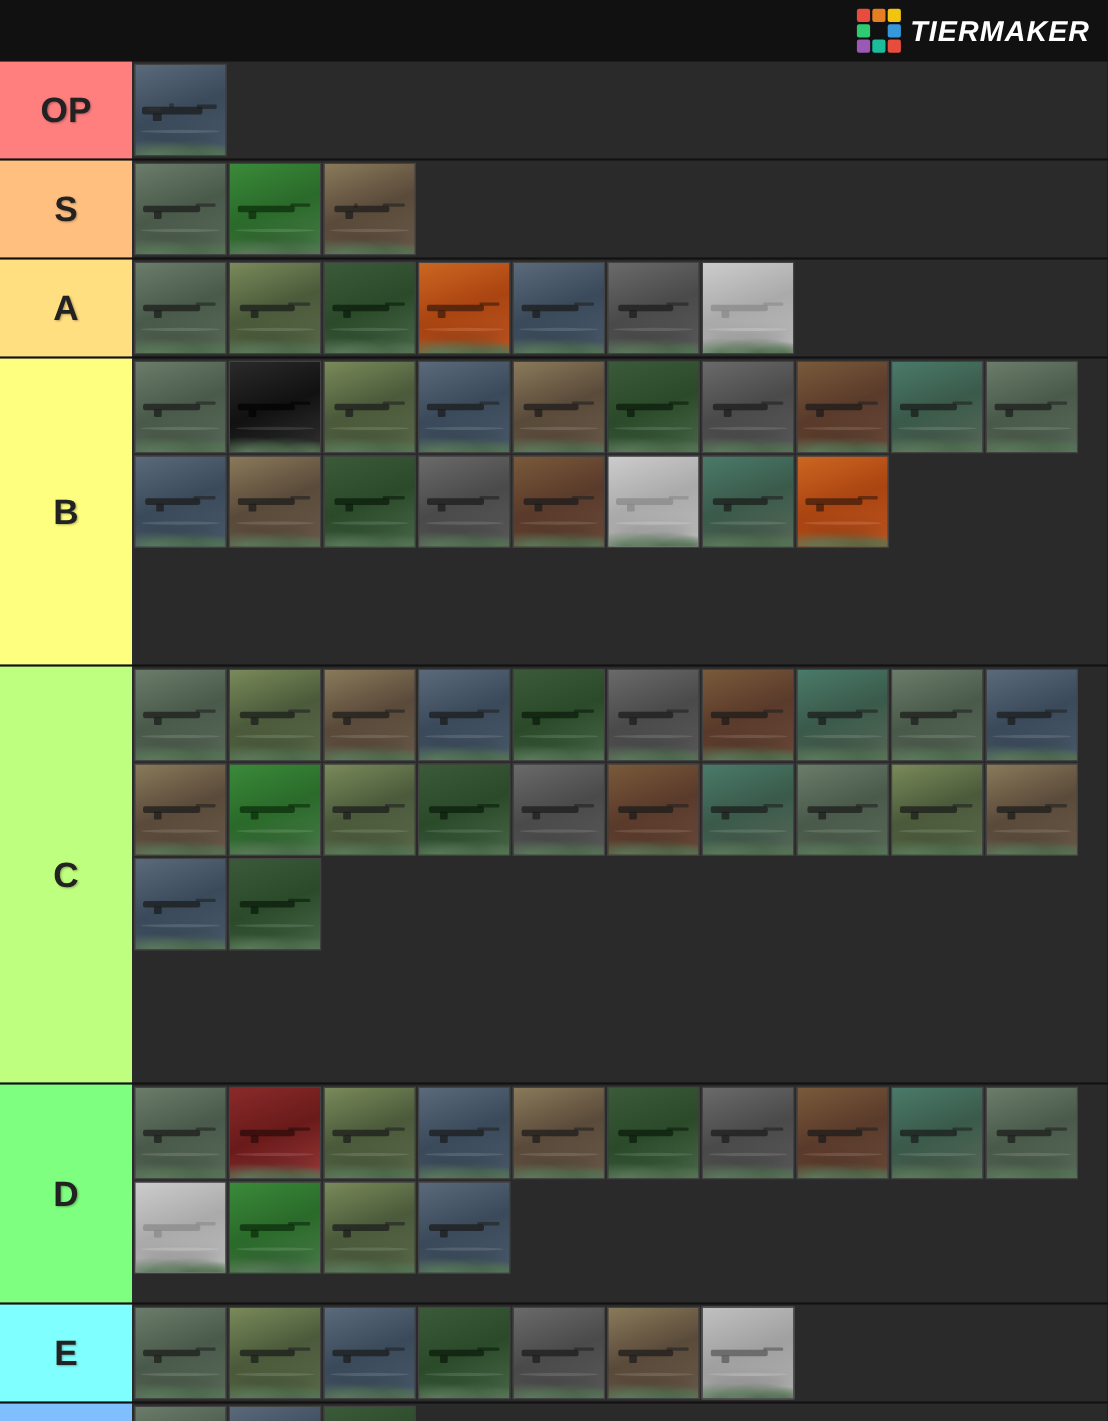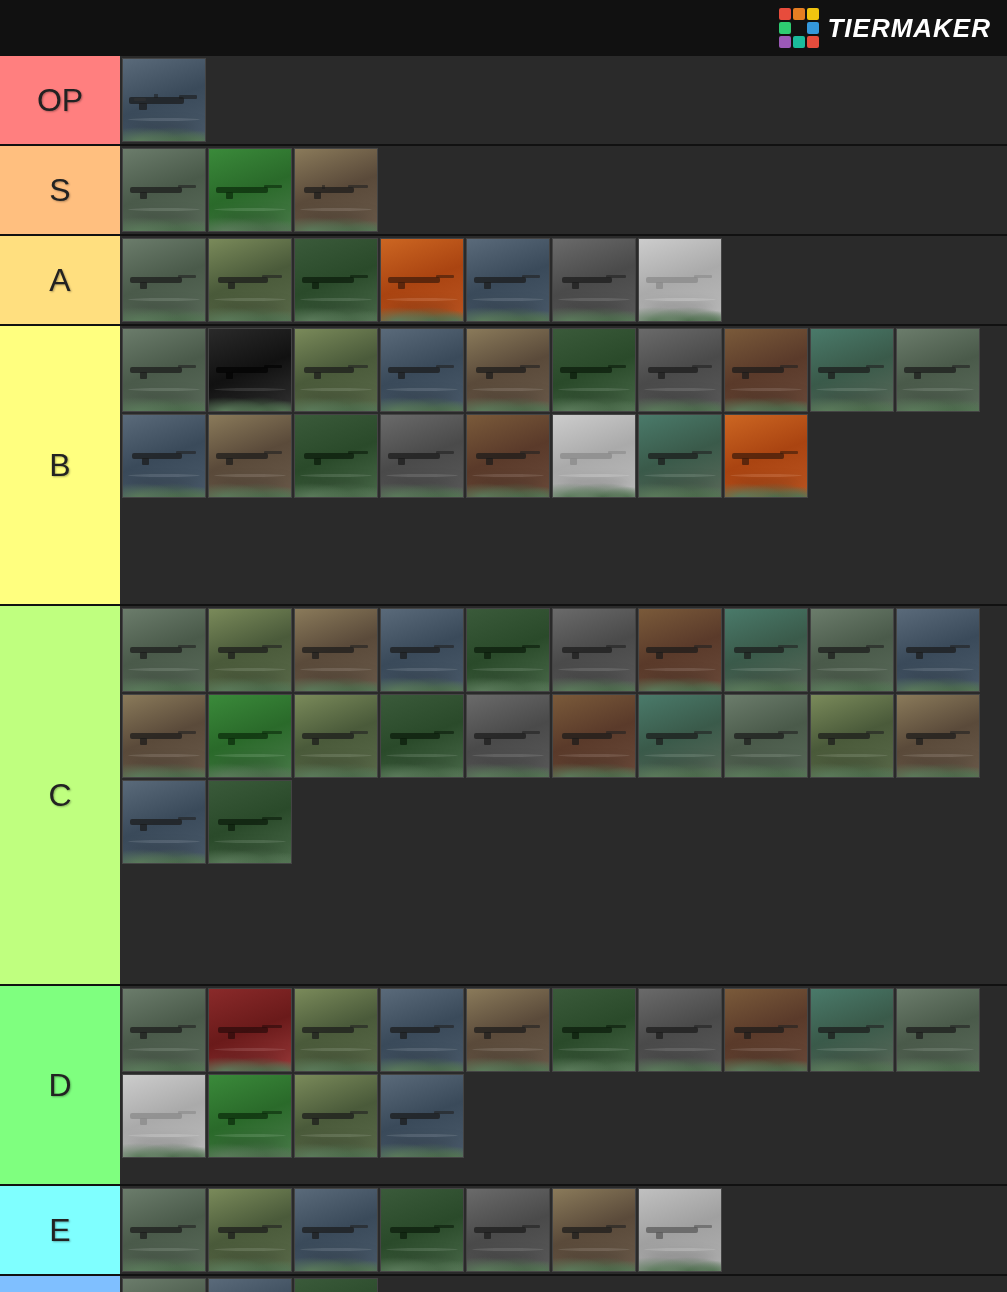--- a/index.html
+++ b/index.html
@@ -53,21 +53,21 @@
       min-height: 88px;
     }
 
     .tier-label {
       width: 120px;
       min-width: 120px;
       display: flex;
       align-items: center;
       justify-content: center;
       font-size: 32px;
-      font-weight: normal;
+      font-weight: bold;
       color: #222;
       text-shadow: 1px 1px 2px rgba(0,0,0,0.3);
       flex-shrink: 0;
     }
 
     .tier-items {
       flex: 1;
       display: flex;
       flex-wrap: wrap;
       background: #2a2a2a;

